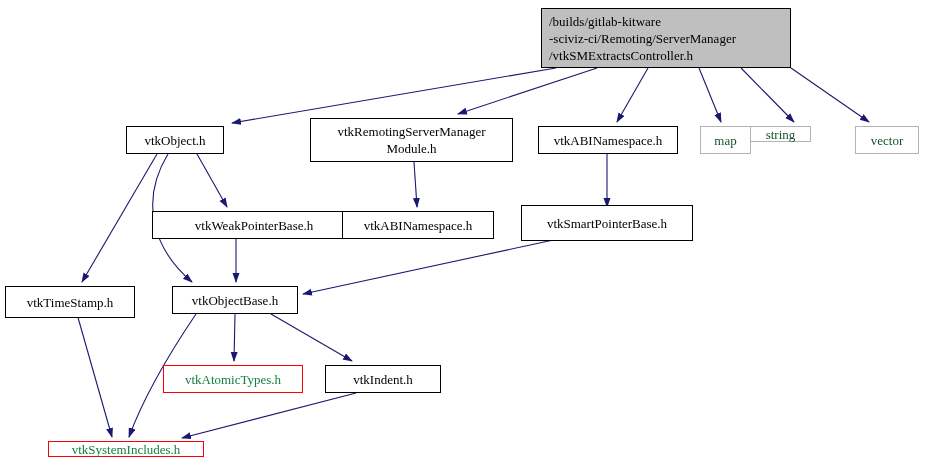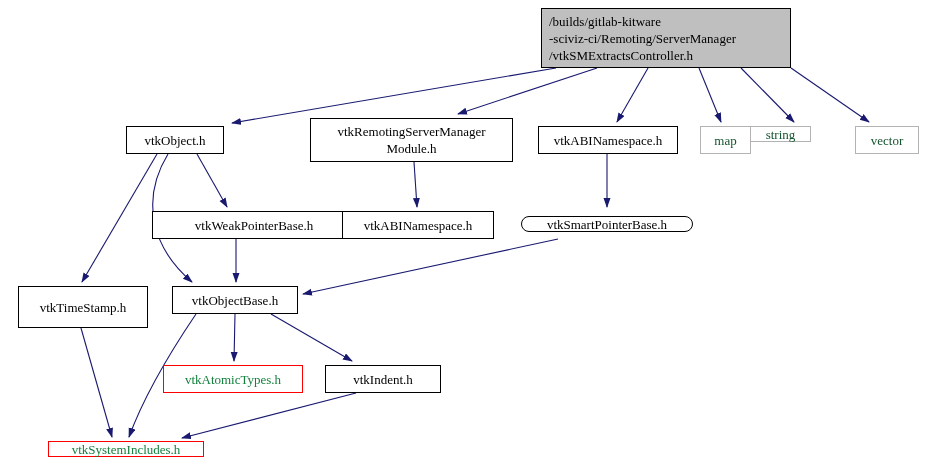--- a/index.html
+++ b/index.html
@@ -87,23 +87,23 @@
   <div class="node external" style="left:700px;top:126px;width:51px;height:28px;">map</div>
 
   <div class="node external" style="left:750px;top:126px;width:61px;height:16px;">string</div>
 
   <div class="node external" style="left:855px;top:126px;width:64px;height:28px;">vector</div>
 
   <div class="node" style="left:152px;top:211px;width:204px;height:28px;">vtkWeakPointerBase.h</div>
 
   <div class="node" style="left:342px;top:211px;width:152px;height:28px;">vtkABINamespace.h</div>
 
-  <div class="node" style="left:521px;top:216px;width:172px;height:16px;border-radius:8px;">vtkSmartPointerBase.h</div>
+  <div class="node" style="left:521px;top:205px;width:172px;height:36px;">vtkSmartPointerBase.h</div>
 
-  <div class="node" style="left:18px;top:286px;width:130px;height:42px;">vtkTimeStamp.h</div>
+  <div class="node" style="left:5px;top:286px;width:130px;height:32px;">vtkTimeStamp.h</div>
 
   <div class="node" style="left:172px;top:286px;width:126px;height:28px;">vtkObjectBase.h</div>
 
   <div class="node red" style="left:163px;top:365px;width:140px;height:28px;">vtkAtomicTypes.h</div>
 
   <div class="node" style="left:325px;top:365px;width:116px;height:28px;">vtkIndent.h</div>
 
   <div class="node red" style="left:48px;top:441px;width:156px;height:16px;">vtkSystemIncludes.h</div>
 
 </div>

